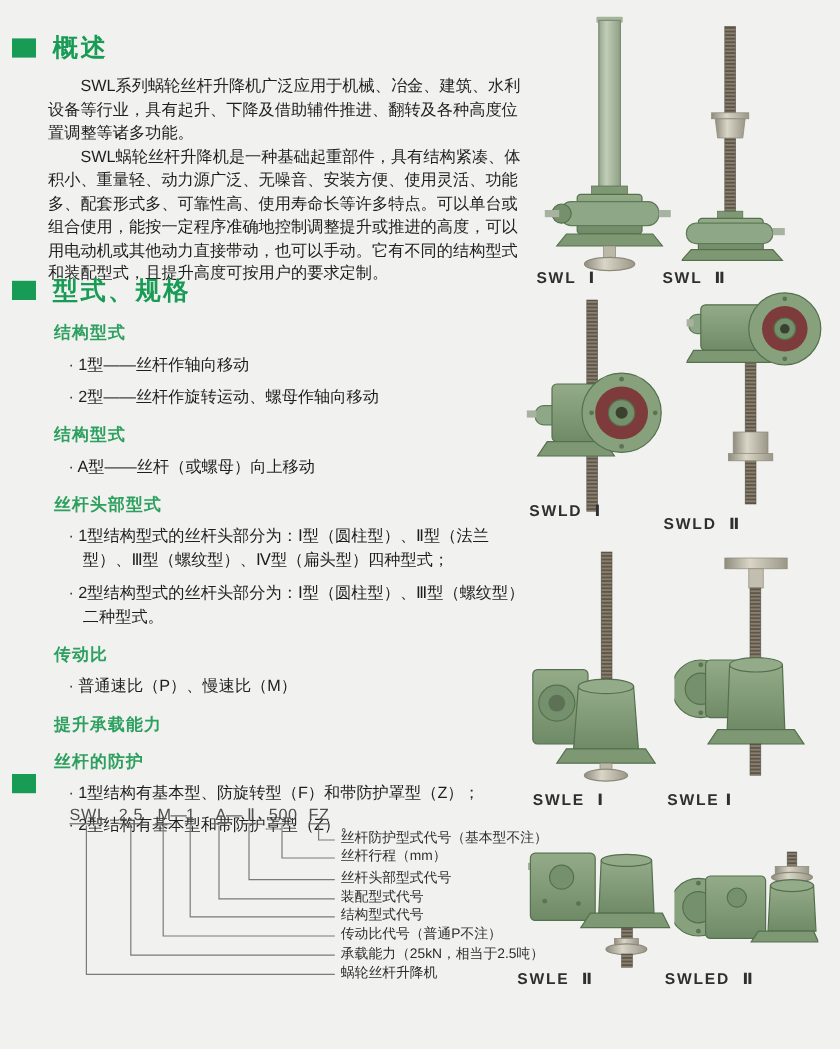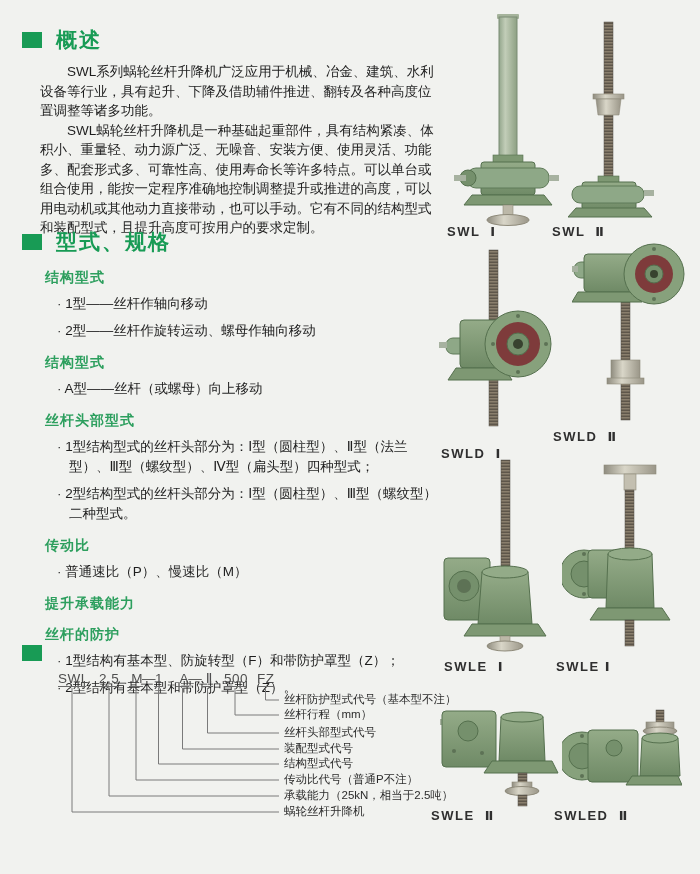--- a/index.html
+++ b/index.html
@@ -3,21 +3,21 @@
 <meta charset="utf-8">
 <style>
   html,body{margin:0;padding:0;}
   body{
     width:700px;height:874px;position:relative;overflow:hidden;
     background:#f1f2ef;
     font-family:"Liberation Sans","DejaVu Sans",sans-serif;
     color:#1e1e1e;
   }
   .sec{position:absolute;left:0;width:444px;}
-  .sec-head{display:flex;align-items:center;margin-left:22px;}
+  .sec-head{display:flex;align-items:center;margin-left:10px;}
   .sq{width:20px;height:16px;background:#189b55;margin-right:14px;flex:0 0 auto;}
   .sec-title{font-size:21px;font-weight:bold;color:#189b55;letter-spacing:2px;}
   .para{width:398px;margin:8px 0 0 40px;font-size:13.5px;line-height:19.5px;text-indent:2em;}
   .group-head{margin:13px 0 0 45px;font-size:14px;font-weight:bold;color:#2d9f5e;letter-spacing:1px;}
   .item{width:372px;margin:7px 0 0 57px;padding-left:12px;text-indent:-12px;font-size:13.5px;line-height:20px;}
   .item::before{content:"· ";color:#333;}
   
   .diagram{position:relative;margin:10px 0 0 30px;width:412px;height:170px;}
   .code-part{position:absolute;top:0;height:15px;line-height:15px;font-size:13.5px;color:#4e4e4e;
     text-align:right;border-bottom:1.5px solid #6a6a6a;letter-spacing:0.5px;}
@@ -175,21 +175,21 @@
     <circle cx="80" cy="96" r="33" fill="#87a17c" stroke="#55704e"></circle>
     <circle cx="80" cy="96" r="22" fill="#7e3b3b"></circle>
     <circle cx="80" cy="96" r="11" fill="#75906c" stroke="#55704e"></circle>
     <circle cx="80" cy="96" r="5" fill="#38422f"></circle>
     <circle cx="80" cy="68" r="2" fill="#5d7255"></circle>
       <circle cx="80" cy="124" r="2" fill="#5d7255"></circle>
     <circle cx="108" cy="96" r="2" fill="#5d7255"></circle>
       <circle cx="55" cy="96" r="2" fill="#5d7255"></circle>
   </svg>
 </div>
-<div class="product-label" style="left:441px;top:446px">SWLD  Ⅰ</div>
+<div class="product-label" style="left:441px;top:418px">SWLD  Ⅰ</div>
 
 <div class="product" style="left:572px;top:240px">
   <svg width="115" height="190">
     <rect x="49" y="50" width="9" height="130" fill="url(#thr)" stroke="#55504a" stroke-width="0.5"></rect>
     <rect x="2" y="22" width="36" height="16" rx="7" fill="#8ea887" stroke="#5f7a58"></rect>
     <rect x="0" y="26" width="6" height="6" fill="#a7b2a0"></rect>
     <rect x="12" y="14" width="52" height="38" rx="4" fill="url(#boxg)" stroke="#55704e"></rect>
     <path d="M6 52 H62 L70 62 H0 Z" fill="#7e9873" stroke="#55704e"></path>
     <circle cx="82" cy="34" r="30" fill="#87a17c" stroke="#55704e"></circle>
     <circle cx="82" cy="34" r="19" fill="#7e3b3b"></circle>

